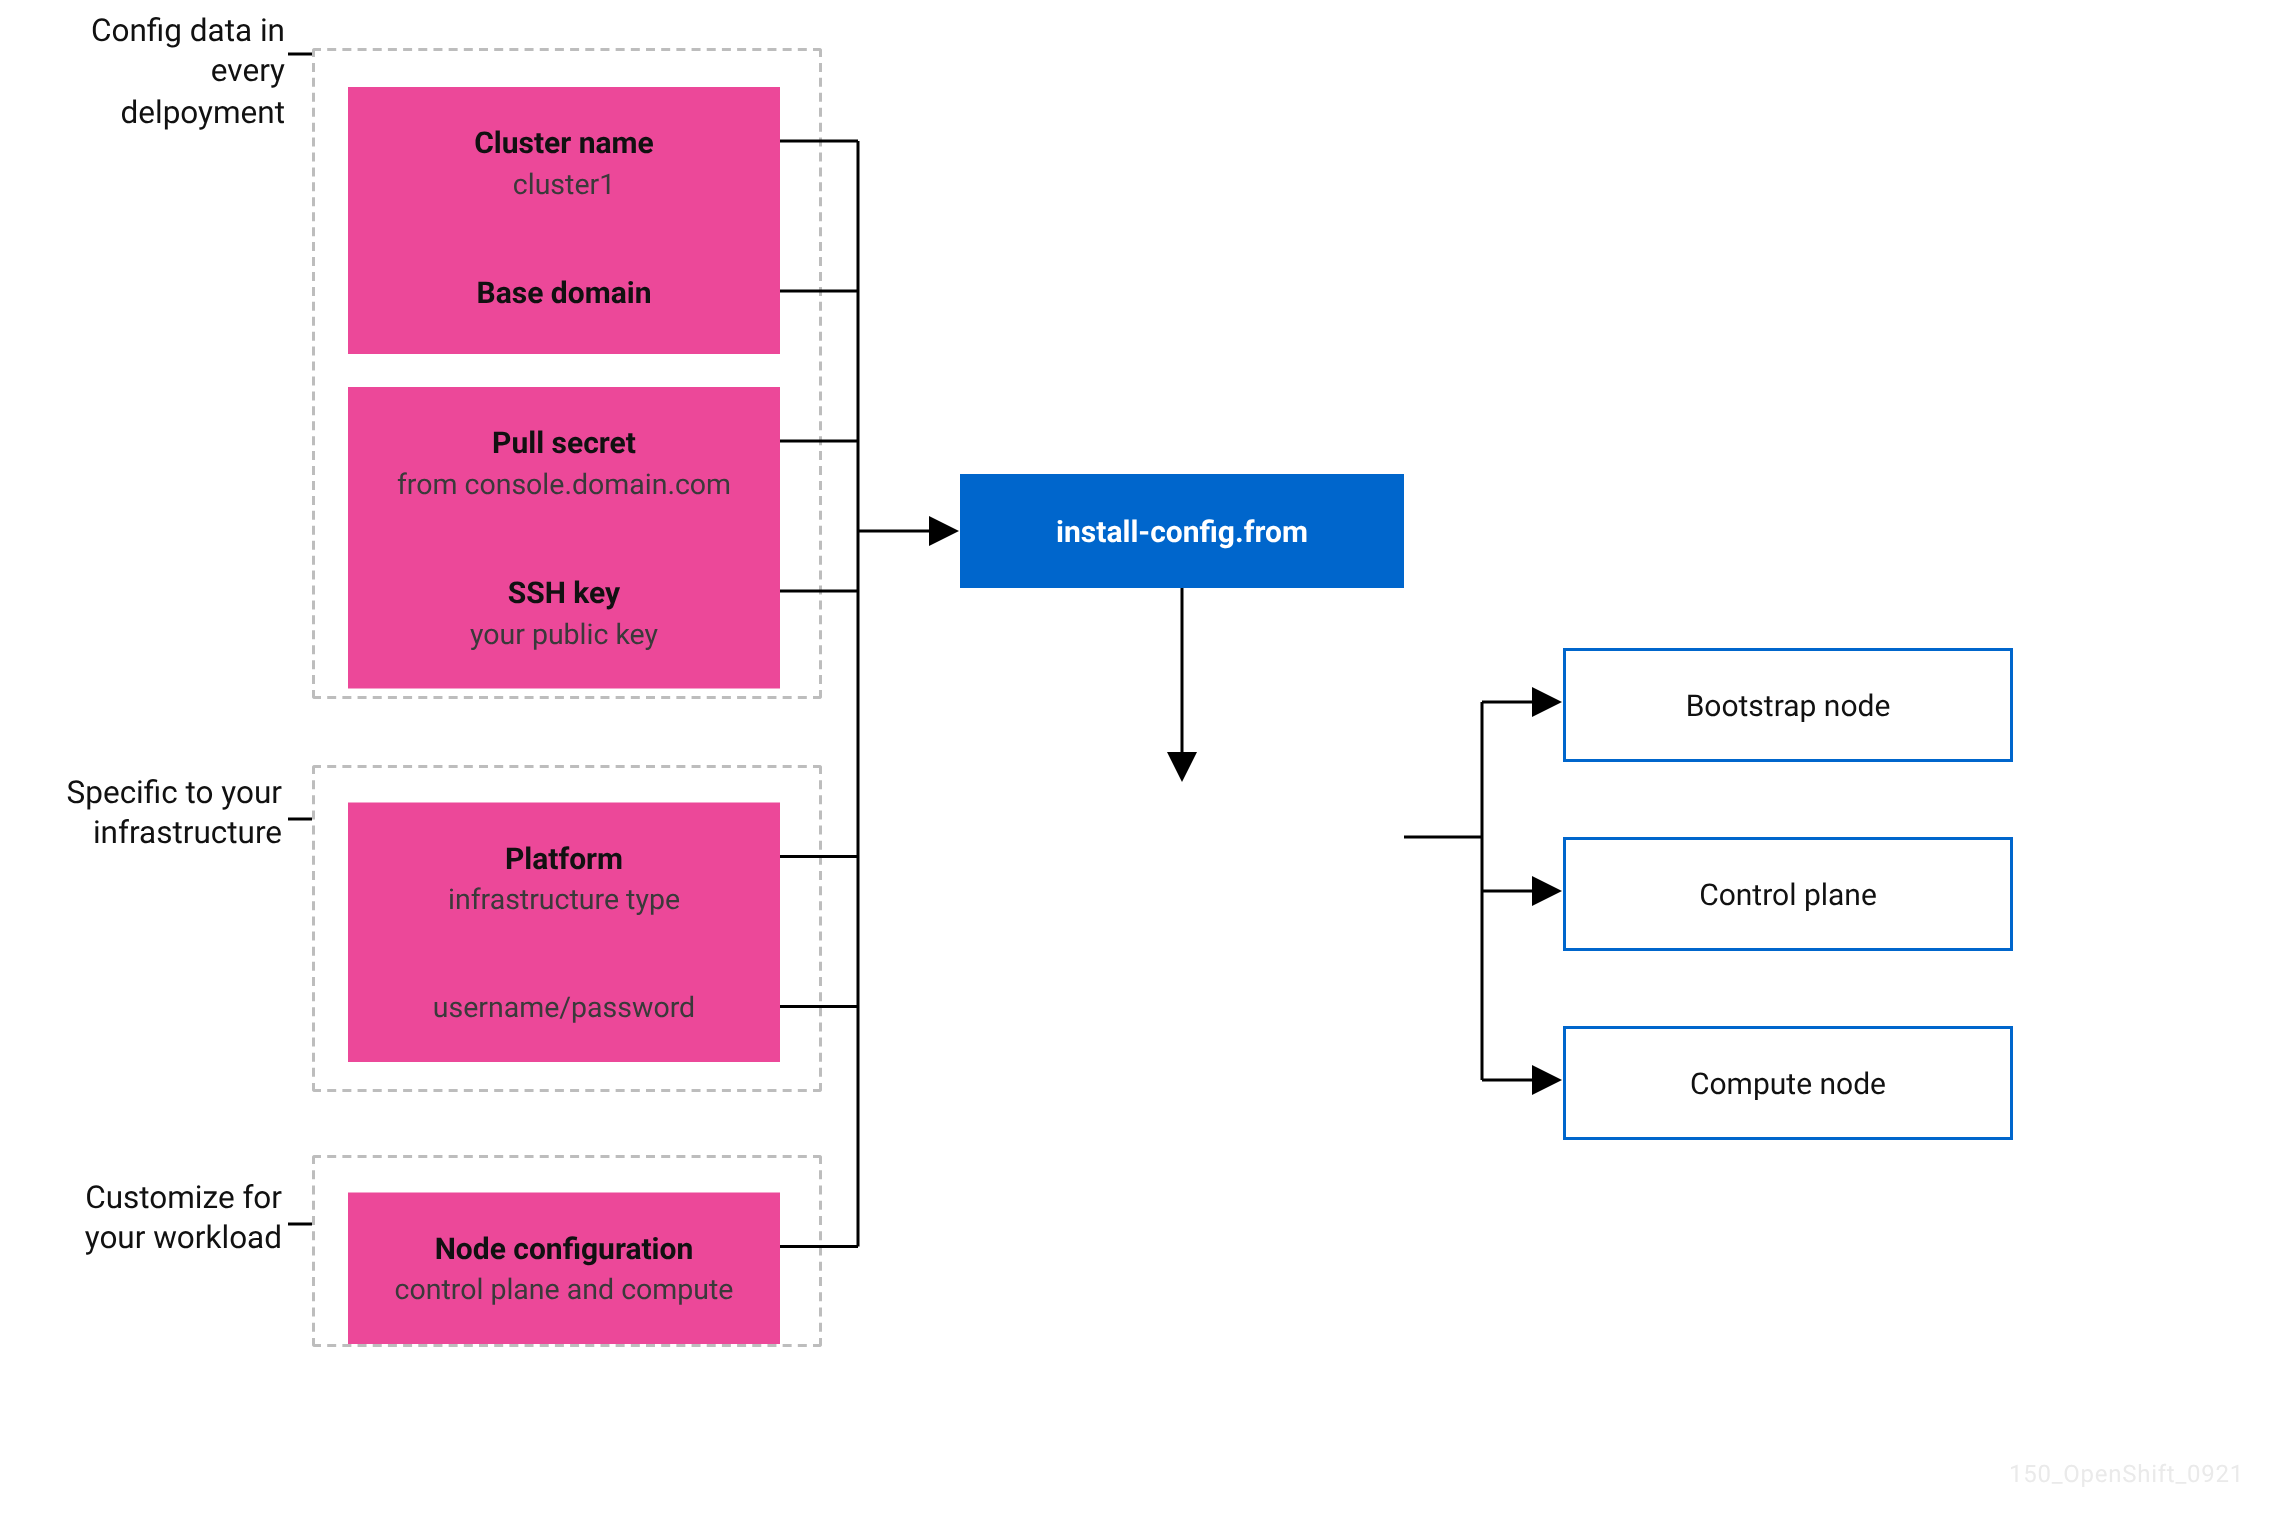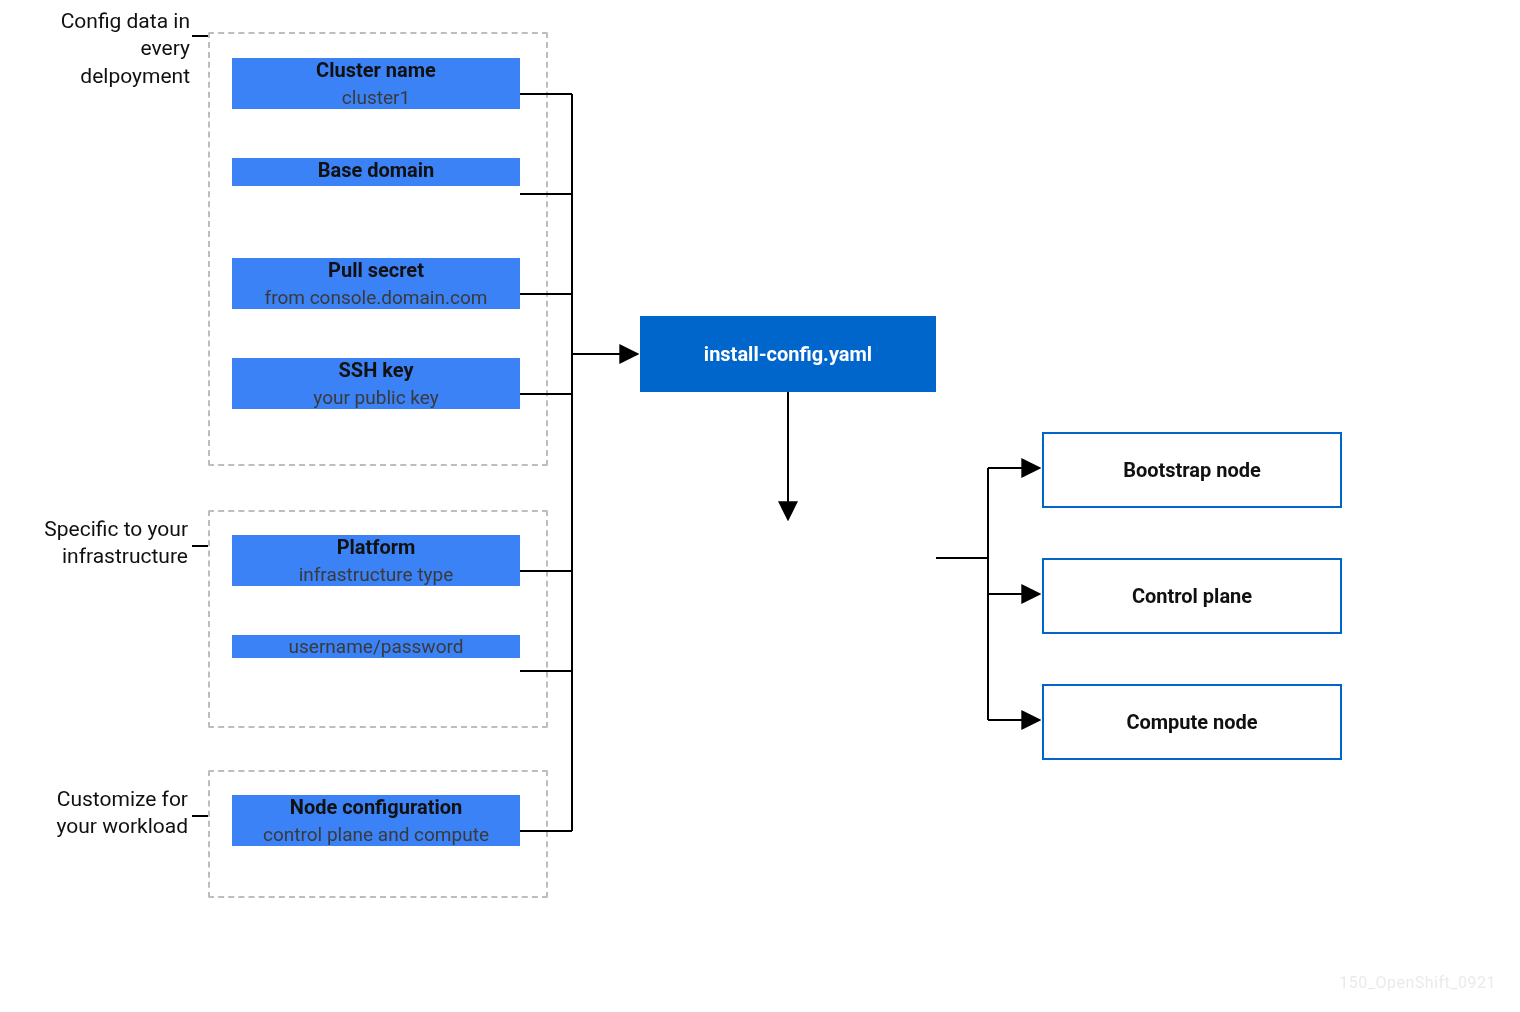--- a/index.html
+++ b/index.html
@@ -1,23 +1,23 @@
 <!DOCTYPE html>
 <html><head>
 <meta charset="utf-8">
 <style>
   html,body{margin:0;padding:0;font-family:-apple-system,BlinkMacSystemFont,"Segoe UI",Roboto,Helvetica,Arial,sans-serif;font-size:18px;color:#111;background:#fff}
   .canvas{position:relative;width:1520px;height:1012px}
   .note{position:absolute;font-size:21px;line-height:1.3;color:#111}
   .dashed-box{position:absolute;border:2px dashed #bdbdbd;border-radius:2px}
-  .gray-card{position:absolute;background:#3b82f6;padding:0 10px;text-align:center;width:288px;box-sizing:border-box}
+  .gray-card{position:absolute;background:#ec4899;padding:25px 10px;text-align:center;width:288px;box-sizing:border-box}
   .gray-card .title{font-weight:700;font-size:20px;margin-bottom:4px}
   .gray-card .sub{font-size:19px;color:#3a3a3a}
   .blue-fill{position:absolute;background:#0066cc;color:#fff;font-weight:700;font-size:20px;display:flex;align-items:center;justify-content:center}
-  .blue-outline{position:absolute;border:2px solid #0066cc;background:#fff;font-weight:700;font-size:20px;display:flex;align-items:center;justify-content:center;color:#111}
+  .blue-outline{position:absolute;border:2px solid #0066cc;background:#fff;font-weight:400;font-size:20px;display:flex;align-items:center;justify-content:center;color:#111}
   .watermark{position:absolute;right:24px;bottom:20px;color:#eaeaea;font-size:16px;letter-spacing:0.5px}
   svg.wires{position:absolute;left:0;top:0;pointer-events:none}
 </style>
 </head>
 <body>
 
 <div class="canvas">
 
   <div class="note" style="left:28px;top:516px;text-align:right;width:160px"><span style="white-space:pre-line">Specific to your
 infrastructure</span></div>
@@ -53,21 +53,21 @@
   <div class="gray-card" style="left:232px;top:635px">
       <div class="sub">username/password</div>
     </div>
 
   <div class="gray-card" style="left:232px;top:795px">
       <div class="title">Node configuration</div>
       <div class="sub">control plane and compute</div>
     </div>
 
   <div class="blue-fill" style="left:640px;top:316px;width:296px;height:76px">
-      <span>install-config.yaml</span>
+      <span>install-config.from</span>
     </div>
 
   <div class="blue-outline" style="left:1042px;top:432px;width:296px;height:72px">
       <span>Bootstrap node</span>
     </div>
   <div class="blue-outline" style="left:1042px;top:558px;width:296px;height:72px">
       <span>Control plane</span>
     </div>
   <div class="blue-outline" style="left:1042px;top:684px;width:296px;height:72px">
       <span>Compute node</span>

